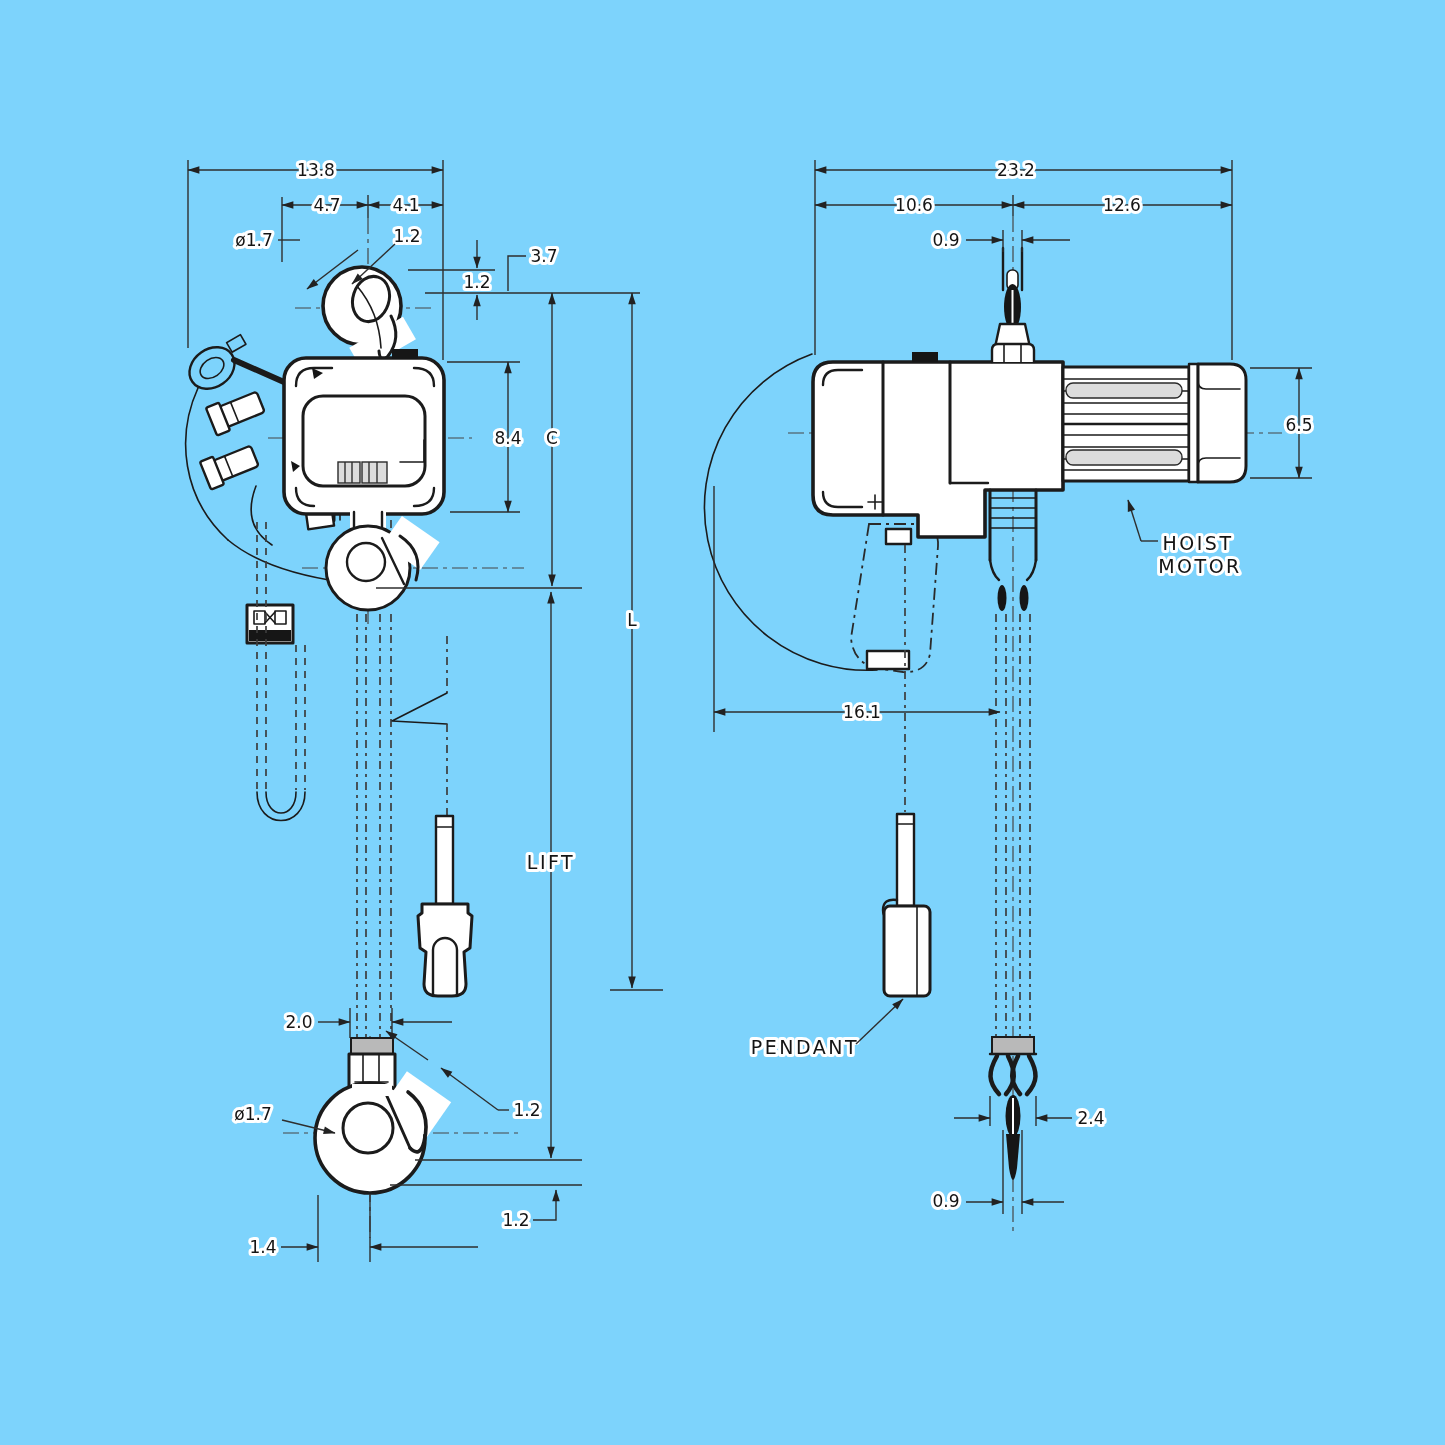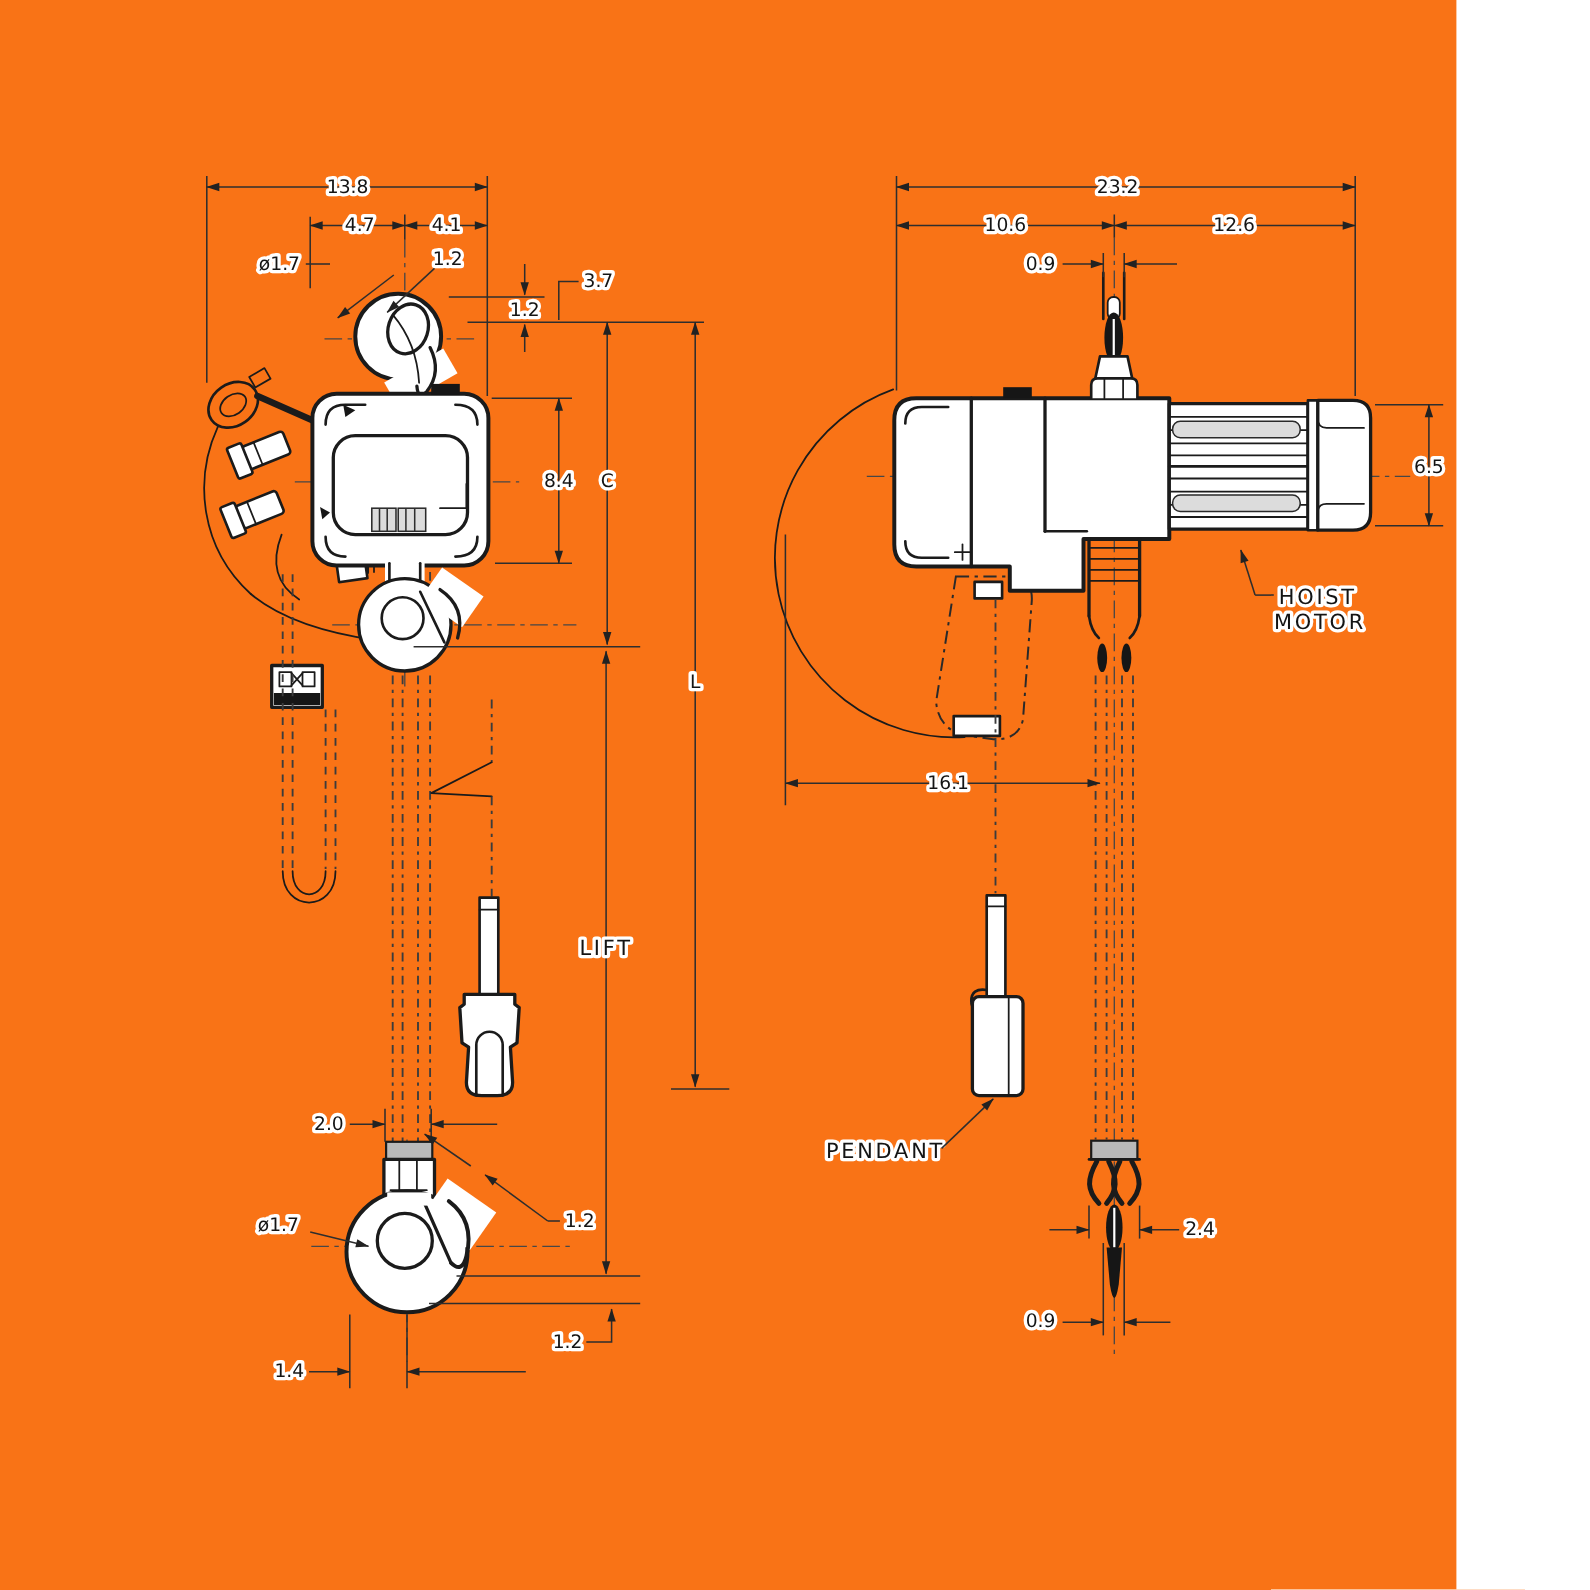--- a/index.html
+++ b/index.html
@@ -1,16 +1,16 @@
 <!DOCTYPE html>
 <html><head>
 <meta charset="utf-8">
 <style>
   html,body{margin:0;padding:0;background:#ffffff;}
-  .canvas{width:1324px;height:1445px;background:#f97316;position:relative;overflow:hidden;}
+  .canvas{width:1445px;height:1445px;background:#7dd3fc;position:relative;overflow:hidden;}
   svg{display:block;}
   .obj{stroke:#1b1b1b;fill:none;stroke-width:3;stroke-linecap:round;stroke-linejoin:round;}
   .thick{stroke-width:3.6;}
   .med{stroke-width:2.4;}
   .thin{stroke-width:1.6;}
   .wfill{fill:#ffffff;}
   .dark{fill:#161616;stroke:none;}
   .gray{fill:#b9b9b9;stroke:#1b1b1b;stroke-width:2;}
   .slot{fill:#dcdcdc;stroke:#2a2a2a;stroke-width:1.4;}
   .white{fill:#ffffff;stroke:none;}

